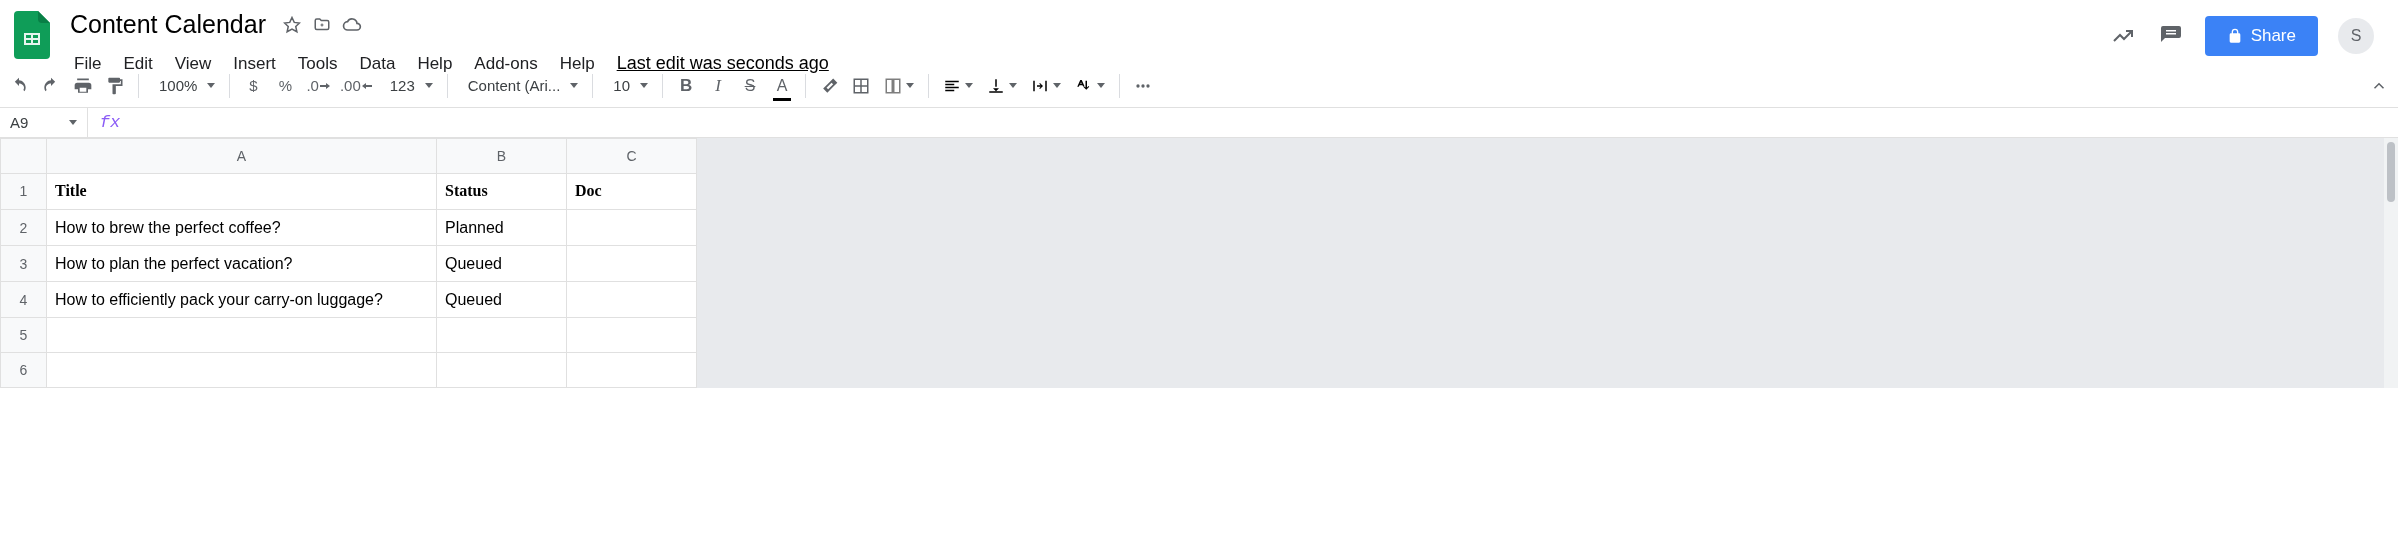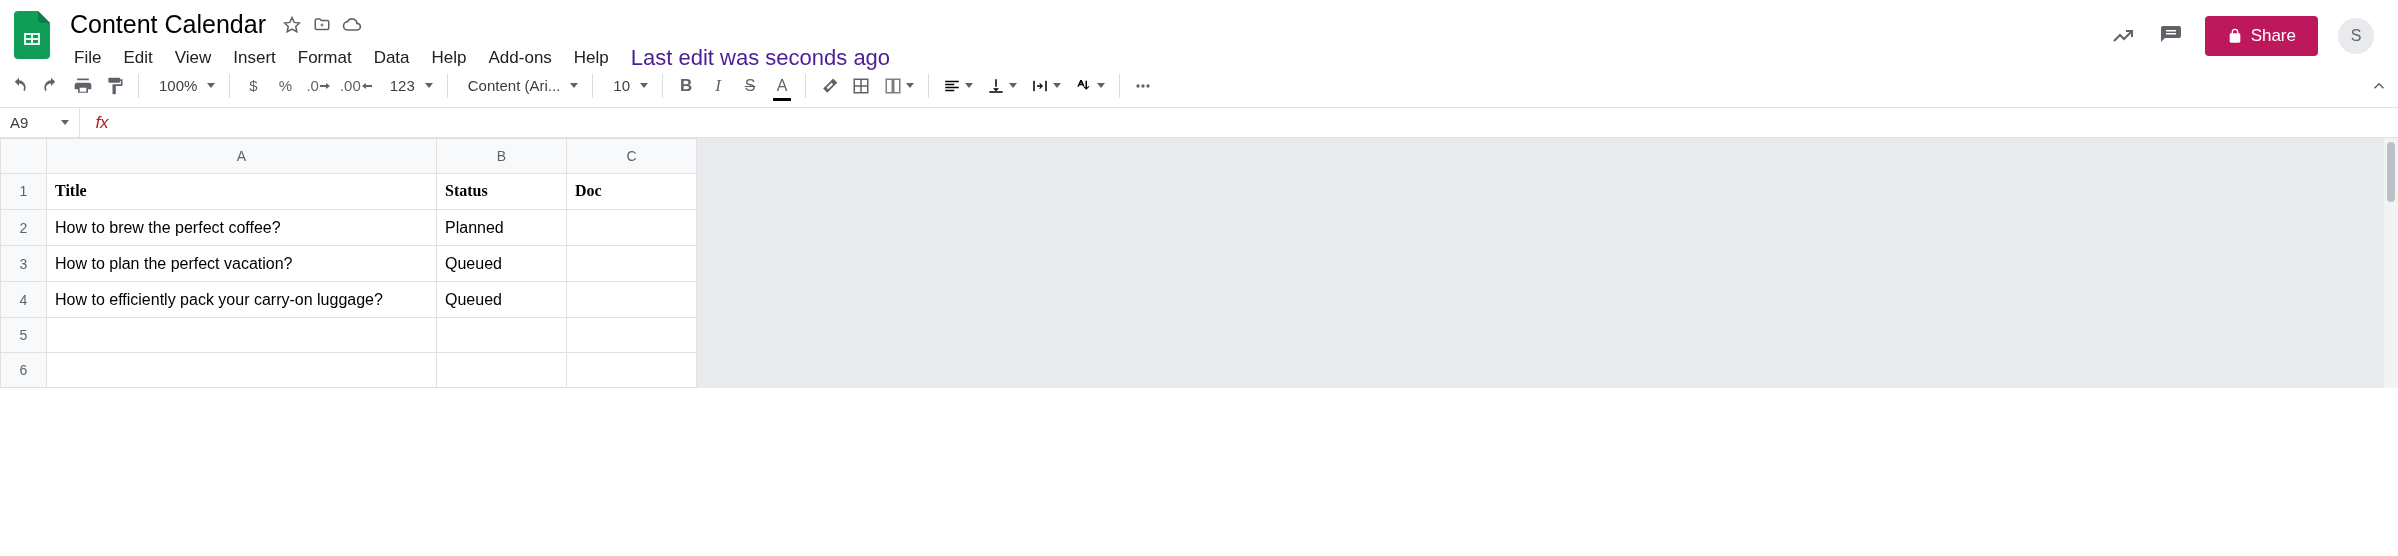--- a/index.html
+++ b/index.html
@@ -5,43 +5,43 @@
 * { margin: 0; padding: 0; box-sizing: border-box; }
 body { font-family: Arial, sans-serif; background: #fff; overflow: hidden; }
 
 
 .title-bar { display: flex; align-items: flex-start; padding: 8px 12px 0 12px; height: 64px; }
 .logo { width: 40px; height: 54px; display: flex; align-items: center; justify-content: center; margin-right: 12px; }
 .title-main { flex: 1; display: flex; flex-direction: column; }
 .title-row { display: flex; align-items: center; gap: 10px; }
 .doc-title { font-size: 25px; color: #000000; padding: 2px 6px; }
 .title-icon { width: 20px; height: 20px; display: flex; align-items: center; justify-content: center; color: #5f6368; cursor: pointer; }
-.menu-bar { display: flex; align-items: center; gap: 2px; margin-top: 0; }
+.menu-bar { display: flex; align-items: center; gap: 2px; margin-top: 8px; }
 .menu-item { font-size: 17px; color: #202124; padding: 4px 10px; cursor: pointer; border-radius: 4px; }
-.last-edit { font-size: 22px; color: #4c1d95; padding: 4px 10px; cursor: pointer; }
+.last-edit { font-size: 18px; color: #000000; text-decoration: underline; padding: 4px 10px; cursor: pointer; }
 .title-right { display: flex; align-items: center; gap: 20px; padding-right: 12px; padding-top: 8px; }
 .hdr-icon { width: 28px; height: 28px; display: flex; align-items: center; justify-content: center; color: #5f6368; cursor: pointer; }
-.share-btn { background: #be185d; color: #fff; border: none; border-radius: 4px; padding: 10px 22px; font-size: 17px; font-weight: 500; display: flex; align-items: center; gap: 8px; cursor: pointer; }
+.share-btn { background: #3b82f6; color: #fff; border: none; border-radius: 4px; padding: 10px 22px; font-size: 17px; font-weight: 500; display: flex; align-items: center; gap: 8px; cursor: pointer; }
 .avatar { width: 36px; height: 36px; border-radius: 50%; background: #e8eaed; color: #5f6368; display: flex; align-items: center; justify-content: center; font-size: 16px; cursor: pointer; }
 
 
 .toolbar { display: flex; align-items: center; padding: 6px 4px; border-bottom: 1px solid #e0e0e0; gap: 2px; height: 44px; }
 .tb-btn { min-width: 30px; height: 30px; display: flex; align-items: center; justify-content: center; color: #5f6368; cursor: pointer; border-radius: 3px; font-size: 15px; padding: 0 4px; }
 .tb-sep { width: 1px; height: 24px; background: #dadce0; margin: 0 6px; }
 .tb-text { font-size: 15px; color: #3c4043; padding: 0 6px; }
 .tb-dropdown { display: flex; align-items: center; gap: 4px; padding: 0 6px; cursor: pointer; }
 .caret { width: 0; height: 0; border-left: 4px solid transparent; border-right: 4px solid transparent; border-top: 5px solid #5f6368; }
 .toolbar-spacer { flex: 1; }
 .text-color-underline { width: 18px; height: 3px; background: #000; position: absolute; bottom: 0; }
 .tb-rel { position: relative; }
 
 
 .formula-bar { display: flex; align-items: center; border-bottom: 1px solid #e0e0e0; height: 30px; }
-.name-box { width: 80px; padding: 0 10px; font-size: 15px; color: #3c4043; border-right: 1px solid #e0e0e0; height: 100%; display: flex; align-items: center; justify-content: space-between; }
-.fx-label { width: 44px; display: flex; align-items: center; justify-content: center; font-style: italic; color: #b91c1c; font-size: 17px; font-family: Liberation Sans, sans-serif; }
+.name-box { width: 88px; padding: 0 10px; font-size: 15px; color: #3c4043; border-right: 1px solid #e0e0e0; height: 100%; display: flex; align-items: center; justify-content: space-between; }
+.fx-label { width: 44px; display: flex; align-items: center; justify-content: center; font-style: italic; color: #8b5cf6; font-size: 17px; font-family: Liberation Mono, monospace; }
 .formula-input { flex: 1; border: none; outline: none; font-size: 15px; padding: 0 6px; height: 100%; }
 
 
 .grid-wrap { display: flex; background: #e8eaed; height: 250px; }
 .grid { border-collapse: collapse; background: #fff; }
 .grid th, .grid td { border: 1px solid #e0e0e0; font-size: 16px; text-align: left; padding: 3px 8px; height: 24px; }
 .grid .col-head { background: #f8f9fa; color: #5f6368; text-align: center; font-weight: normal; font-size: 14px; }
 .grid .row-head { background: #f8f9fa; color: #5f6368; text-align: center; font-weight: normal; width: 46px; font-size: 14px; }
 .grid .corner { background: #f8f9fa; width: 46px; }
 .colA { width: 390px; }
@@ -80,21 +80,21 @@
           <svg width="20" height="20" viewBox="0 0 24 24" fill="none" stroke="currentColor" stroke-width="2">
             <path d="M18 18a4 4 0 0 0 0-8 6 6 0 0 0-11.3-2A5 5 0 0 0 7 18h11z"></path>
           </svg>
         </div>
     </div>
     <div class="menu-bar">
       <div class="menu-item">File</div>
       <div class="menu-item">Edit</div>
       <div class="menu-item">View</div>
       <div class="menu-item">Insert</div>
-      <div class="menu-item">Format</div>
+      <div class="menu-item">Tools</div>
       <div class="menu-item">Data</div>
       <div class="menu-item">Help</div>
       <div class="menu-item">Add-ons</div>
       <div class="menu-item">Help</div>
       <div class="last-edit">Last edit was seconds ago</div>
     </div>
   </div>
   <div class="title-right">
     <div class="hdr-icon">
         <svg width="24" height="24" viewBox="0 0 24 24" fill="none" stroke="currentColor" stroke-width="2">

